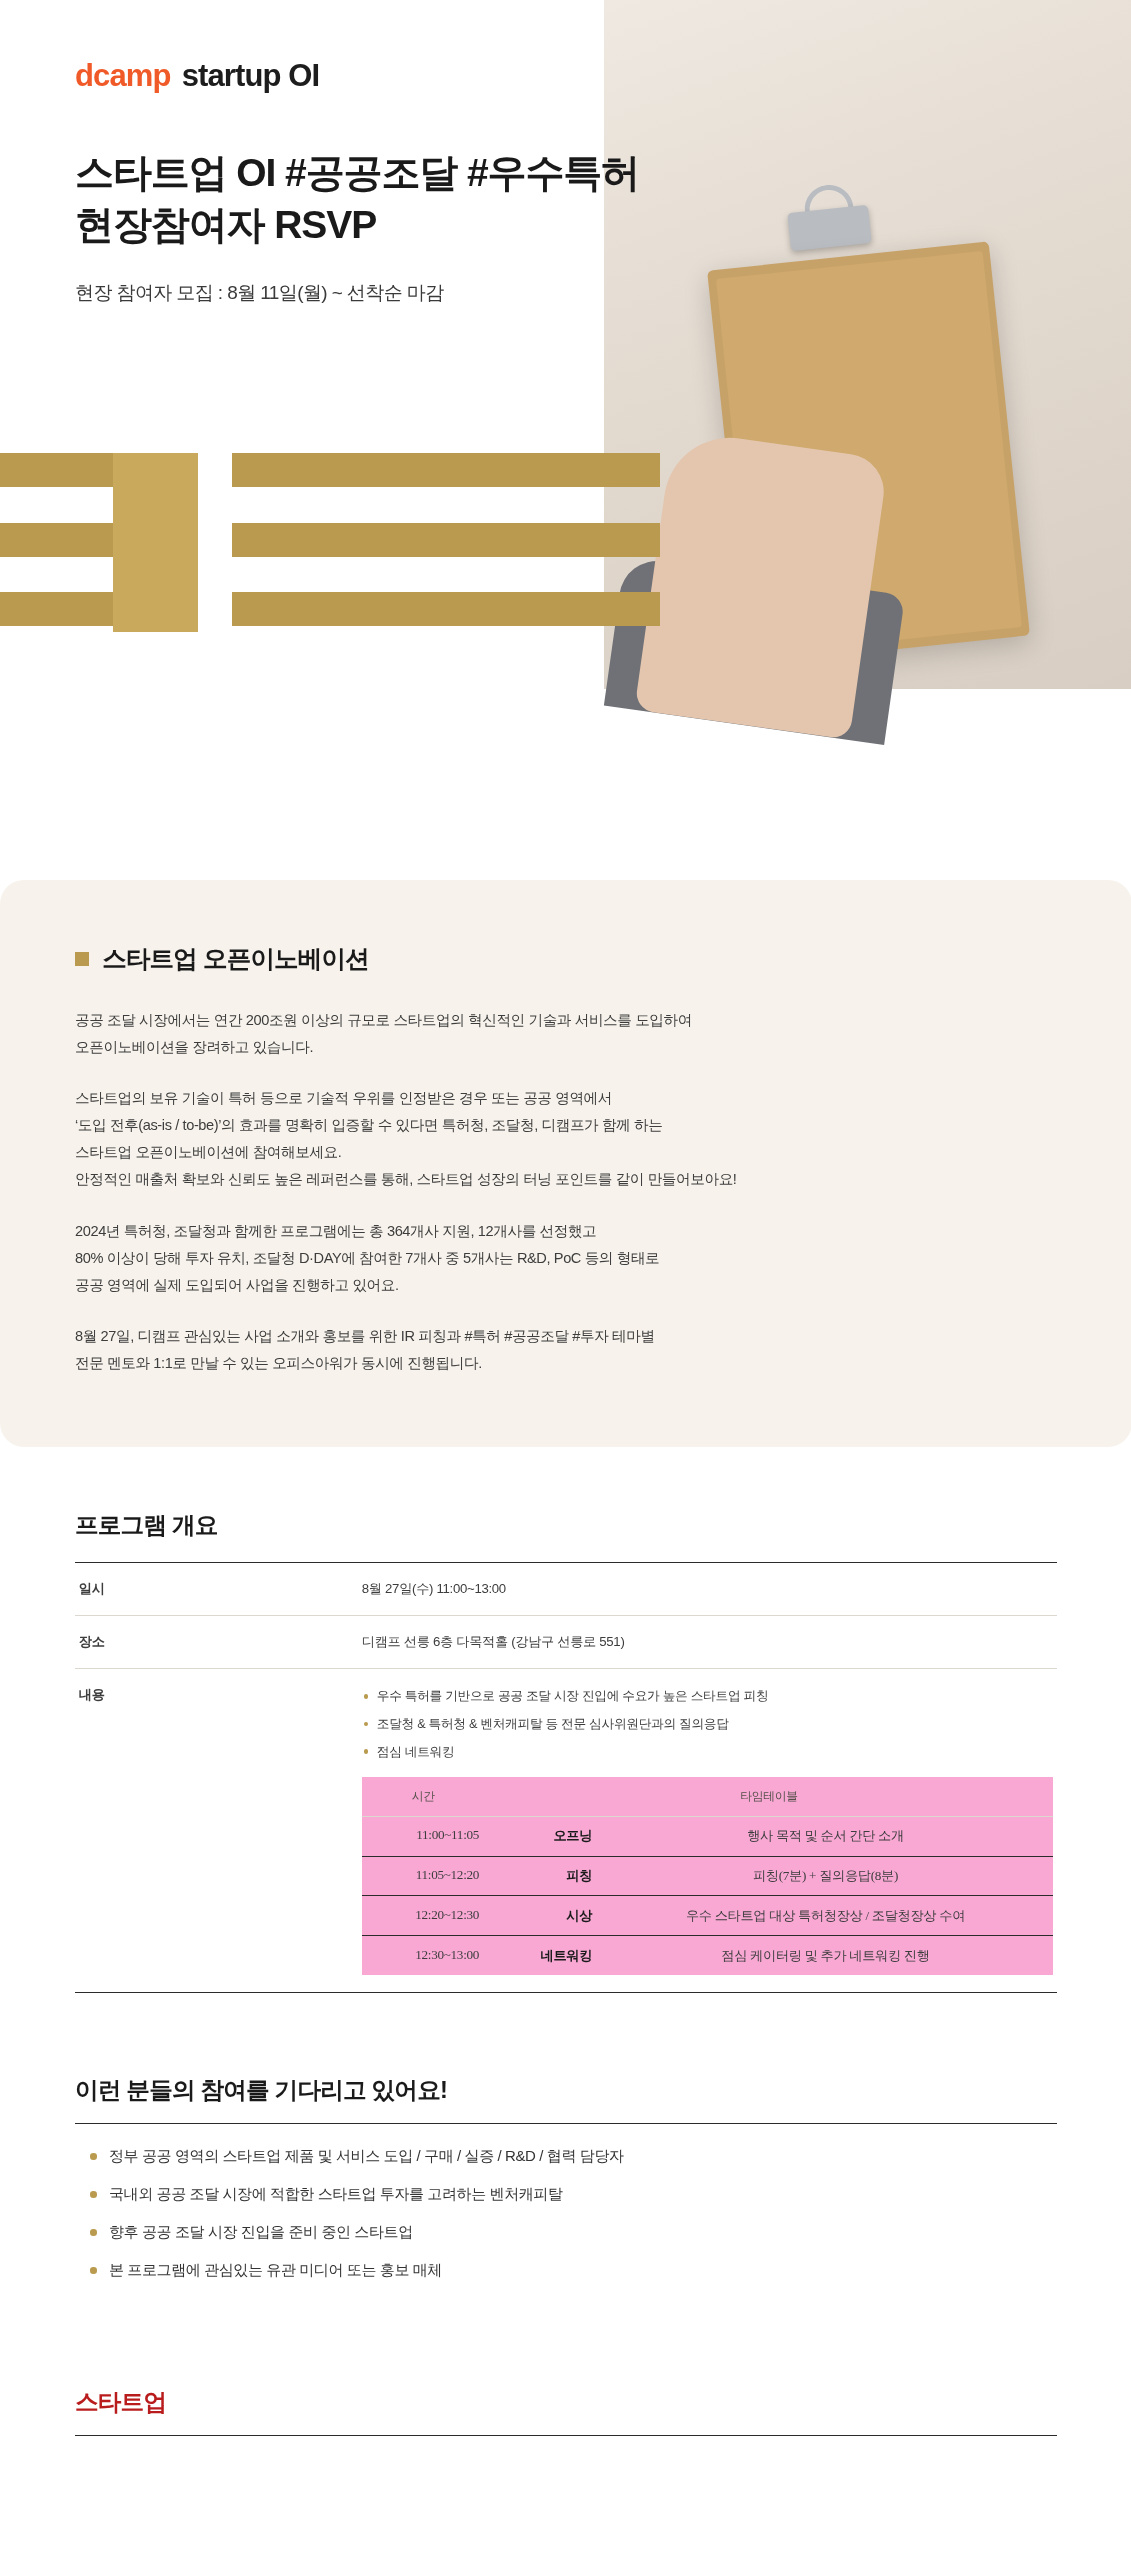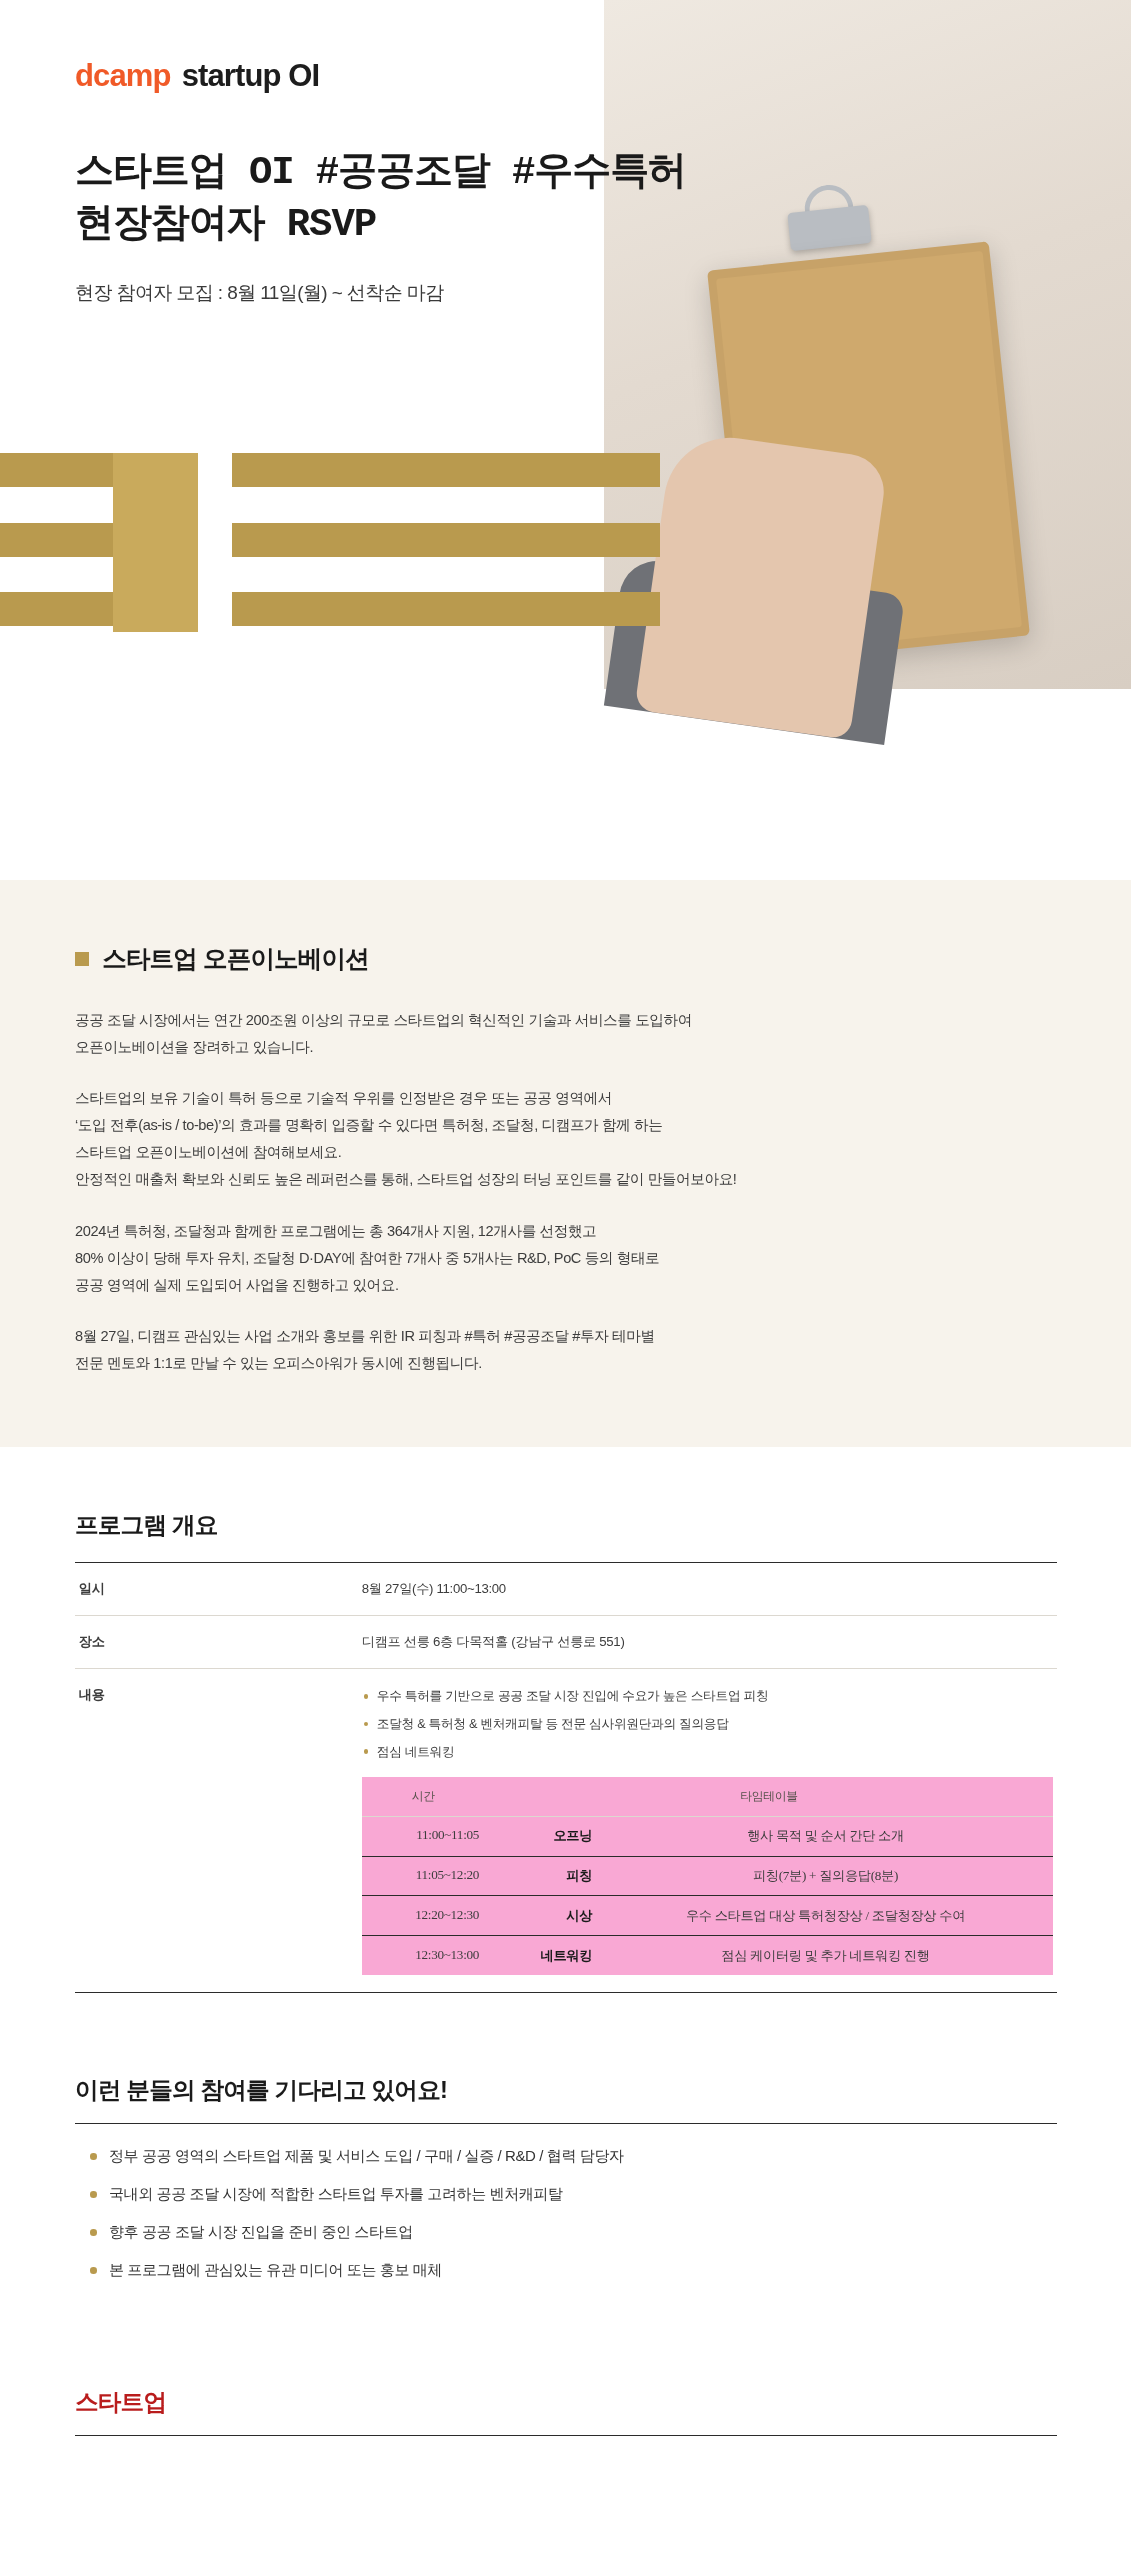--- a/index.html
+++ b/index.html
@@ -126,33 +126,33 @@
     color: #1d1d1d;
     letter-spacing: -0.9px;
   }
   .hero h1 {
     margin: 0;
     font-size: 39px;
     line-height: 1.34;
     font-weight: 700;
     color: #1a1a1a;
     letter-spacing: -1.1px;
-    font-family: Liberation Mono, monospace;
   }
   .hero .sub {
     margin-top: 28px;
     font-size: 19px;
     color: #3a3a3a;
     letter-spacing: -0.6px;
   }
 
   
   .intro {
     background: #f7f3ec;
     padding: 62px 75px 70px 75px;
+    border-radius: 24px;
   }
   .sec-head {
     display: flex;
     align-items: center;
     gap: 13.2px;
     margin: 0 0 32px 0;
   }
   .sec-square {
     width: 14px; height: 14px;
     background: #b99a4e;

